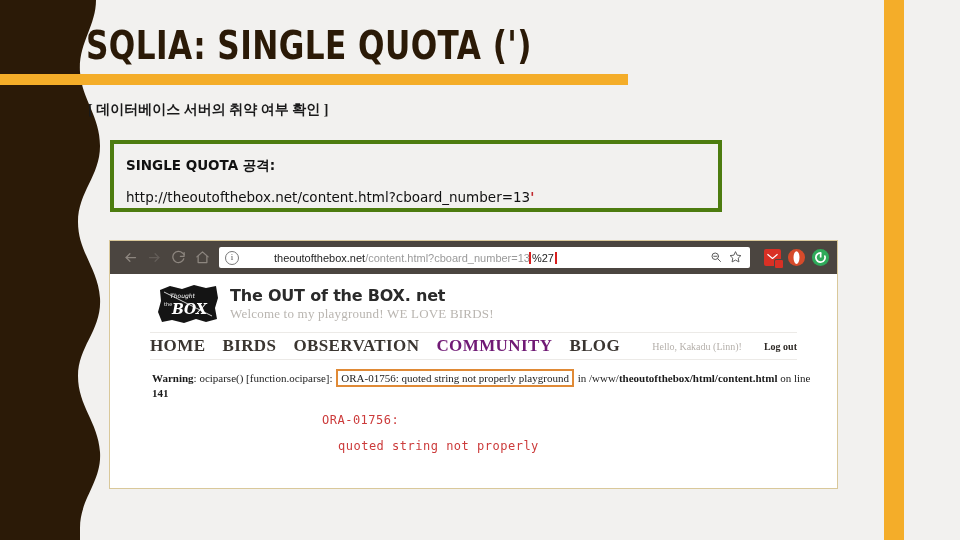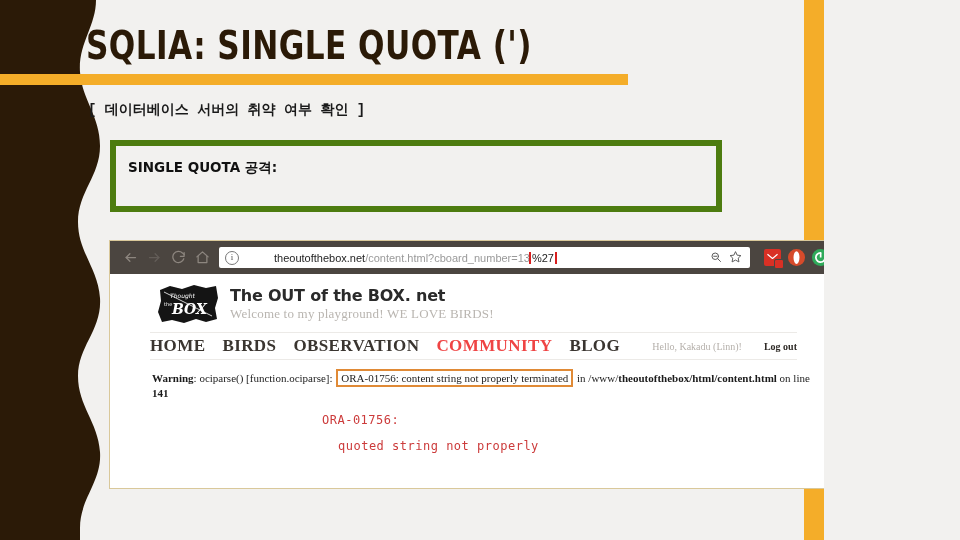--- a/index.html
+++ b/index.html
@@ -4,21 +4,21 @@
 <style>
   html, body {
     margin: 0; padding: 0;
     width: 960px; height: 540px;
     overflow: hidden;
     background: #f2f1ef;
     font-family: "Liberation Sans", sans-serif;
   }
   #slide {
     position: relative;
-    width: 824px; height: 540px;
+    width: 904px; height: 540px;
     background: #f2f1ef;
     overflow: hidden;
   }
 
   
   .left-shape {
     position: absolute;
     left: 0; top: 0;
     width: 120px; height: 540px;
     z-index: 1;
@@ -55,34 +55,34 @@
     transform: scaleX(0.80);
     transform-origin: left top;
     white-space: nowrap;
   }
 
   
   .subhead {
     position: absolute;
     left: 88px; top: 101px;
     z-index: 4;
-    font-family: Liberation Mono, monospace;
+    font-family: Liberation Serif, serif;
     font-weight: bold;
     font-size: 14px;
     color: #1a1a1a;
     white-space: nowrap;
   }
 
   
   .cmd-box {
     position: absolute;
     left: 110px; top: 140px;
     width: 612px; height: 72px;
     background: #f2f1ef;
-    border: 6px solid #4d7c0f;
+    border: 4px solid #4d7c0f;
     z-index: 4;
     box-sizing: border-box;
   }
   .cmd-title {
     position: absolute;
     left: 12px; top: 13px;
     font-family: "DejaVu Sans", sans-serif;
     font-weight: bold;
     font-size: 13.5px;
     color: #111;
@@ -230,21 +230,21 @@
     font-family: "Liberation Serif", serif;
   }
   .nav-item {
     font-size: 17px;
     font-weight: bold;
     color: #3a3530;
     letter-spacing: 0.4px;
     margin-right: 17px;
     white-space: nowrap;
   }
-  .nav-item.active { color: #ef4444; }
+  .nav-item.active { color: #701a75; }
   .nav-spacer { flex: 1 1 auto; }
   .nav-user {
     font-size: 10px;
     color: #b5b0ab;
     margin-right: 22px;
     white-space: nowrap;
   }
   .nav-logout {
     font-size: 10px;
     font-weight: bold;
@@ -326,20 +326,21 @@
   <div class="title-rule"></div>
 
   <div class="right-bar"></div>
 
   <div class="slide-title">SQLIA: SINGLE QUOTA (')</div>
 
   <div class="subhead">[ 데이터베이스 서버의 취약 여부 확인 ]</div>
 
   <div class="cmd-box">
     <div class="cmd-title">SINGLE QUOTA 공격:</div>
+    <div class="cmd-url"><span>http://theoutofthebox.net/content.html?cboard_number=13</span><span class="quote">'</span></div>
   </div>
 
   <div class="shot">
 
     <div class="chrome-bar">
       <span class="nav-ico">
         <svg width="15" height="15" viewBox="0 0 24 24" fill="none" stroke="#8d867f" stroke-width="2" stroke-linecap="round" stroke-linejoin="round">
           <line x1="20" y1="12" x2="5" y2="12"></line>
             <polyline points="11,18 5,12 11,6"></polyline>
         </svg>
@@ -428,21 +429,21 @@
         <span class="nav-item">HOME</span>
         <span class="nav-item">BIRDS</span>
         <span class="nav-item">OBSERVATION</span>
         <span class="nav-item active">COMMUNITY</span>
         <span class="nav-item">BLOG</span>
         <span class="nav-spacer"></span>
         <span class="nav-user">Hello, Kakadu (Linn)!</span>
         <span class="nav-logout">Log out</span>
       </div>
 
-      <div class="warn"><b>Warning</b><span>: ociparse() [function.ociparse]: </span><span class="ora-hl">ORA-01756: content string not properly terminated</span><span> in /www/</span><b>theoutofthebox/html/content.html</b><span> on line </span><b>141</b></div>
+      <div class="warn"><b>Warning</b><span>: ociparse() [function.ociparse]: </span><span class="ora-hl">ORA-01756: quoted string not properly playground</span><span> in /www/</span><b>theoutofthebox/html/content.html</b><span> on line </span><b>141</b></div>
 
       <div class="big-err">
         <span>ORA-01756:</span>
         <span class="l2">quoted string not properly</span>
       </div>
 
     </div>
   </div>
 
 </div>

